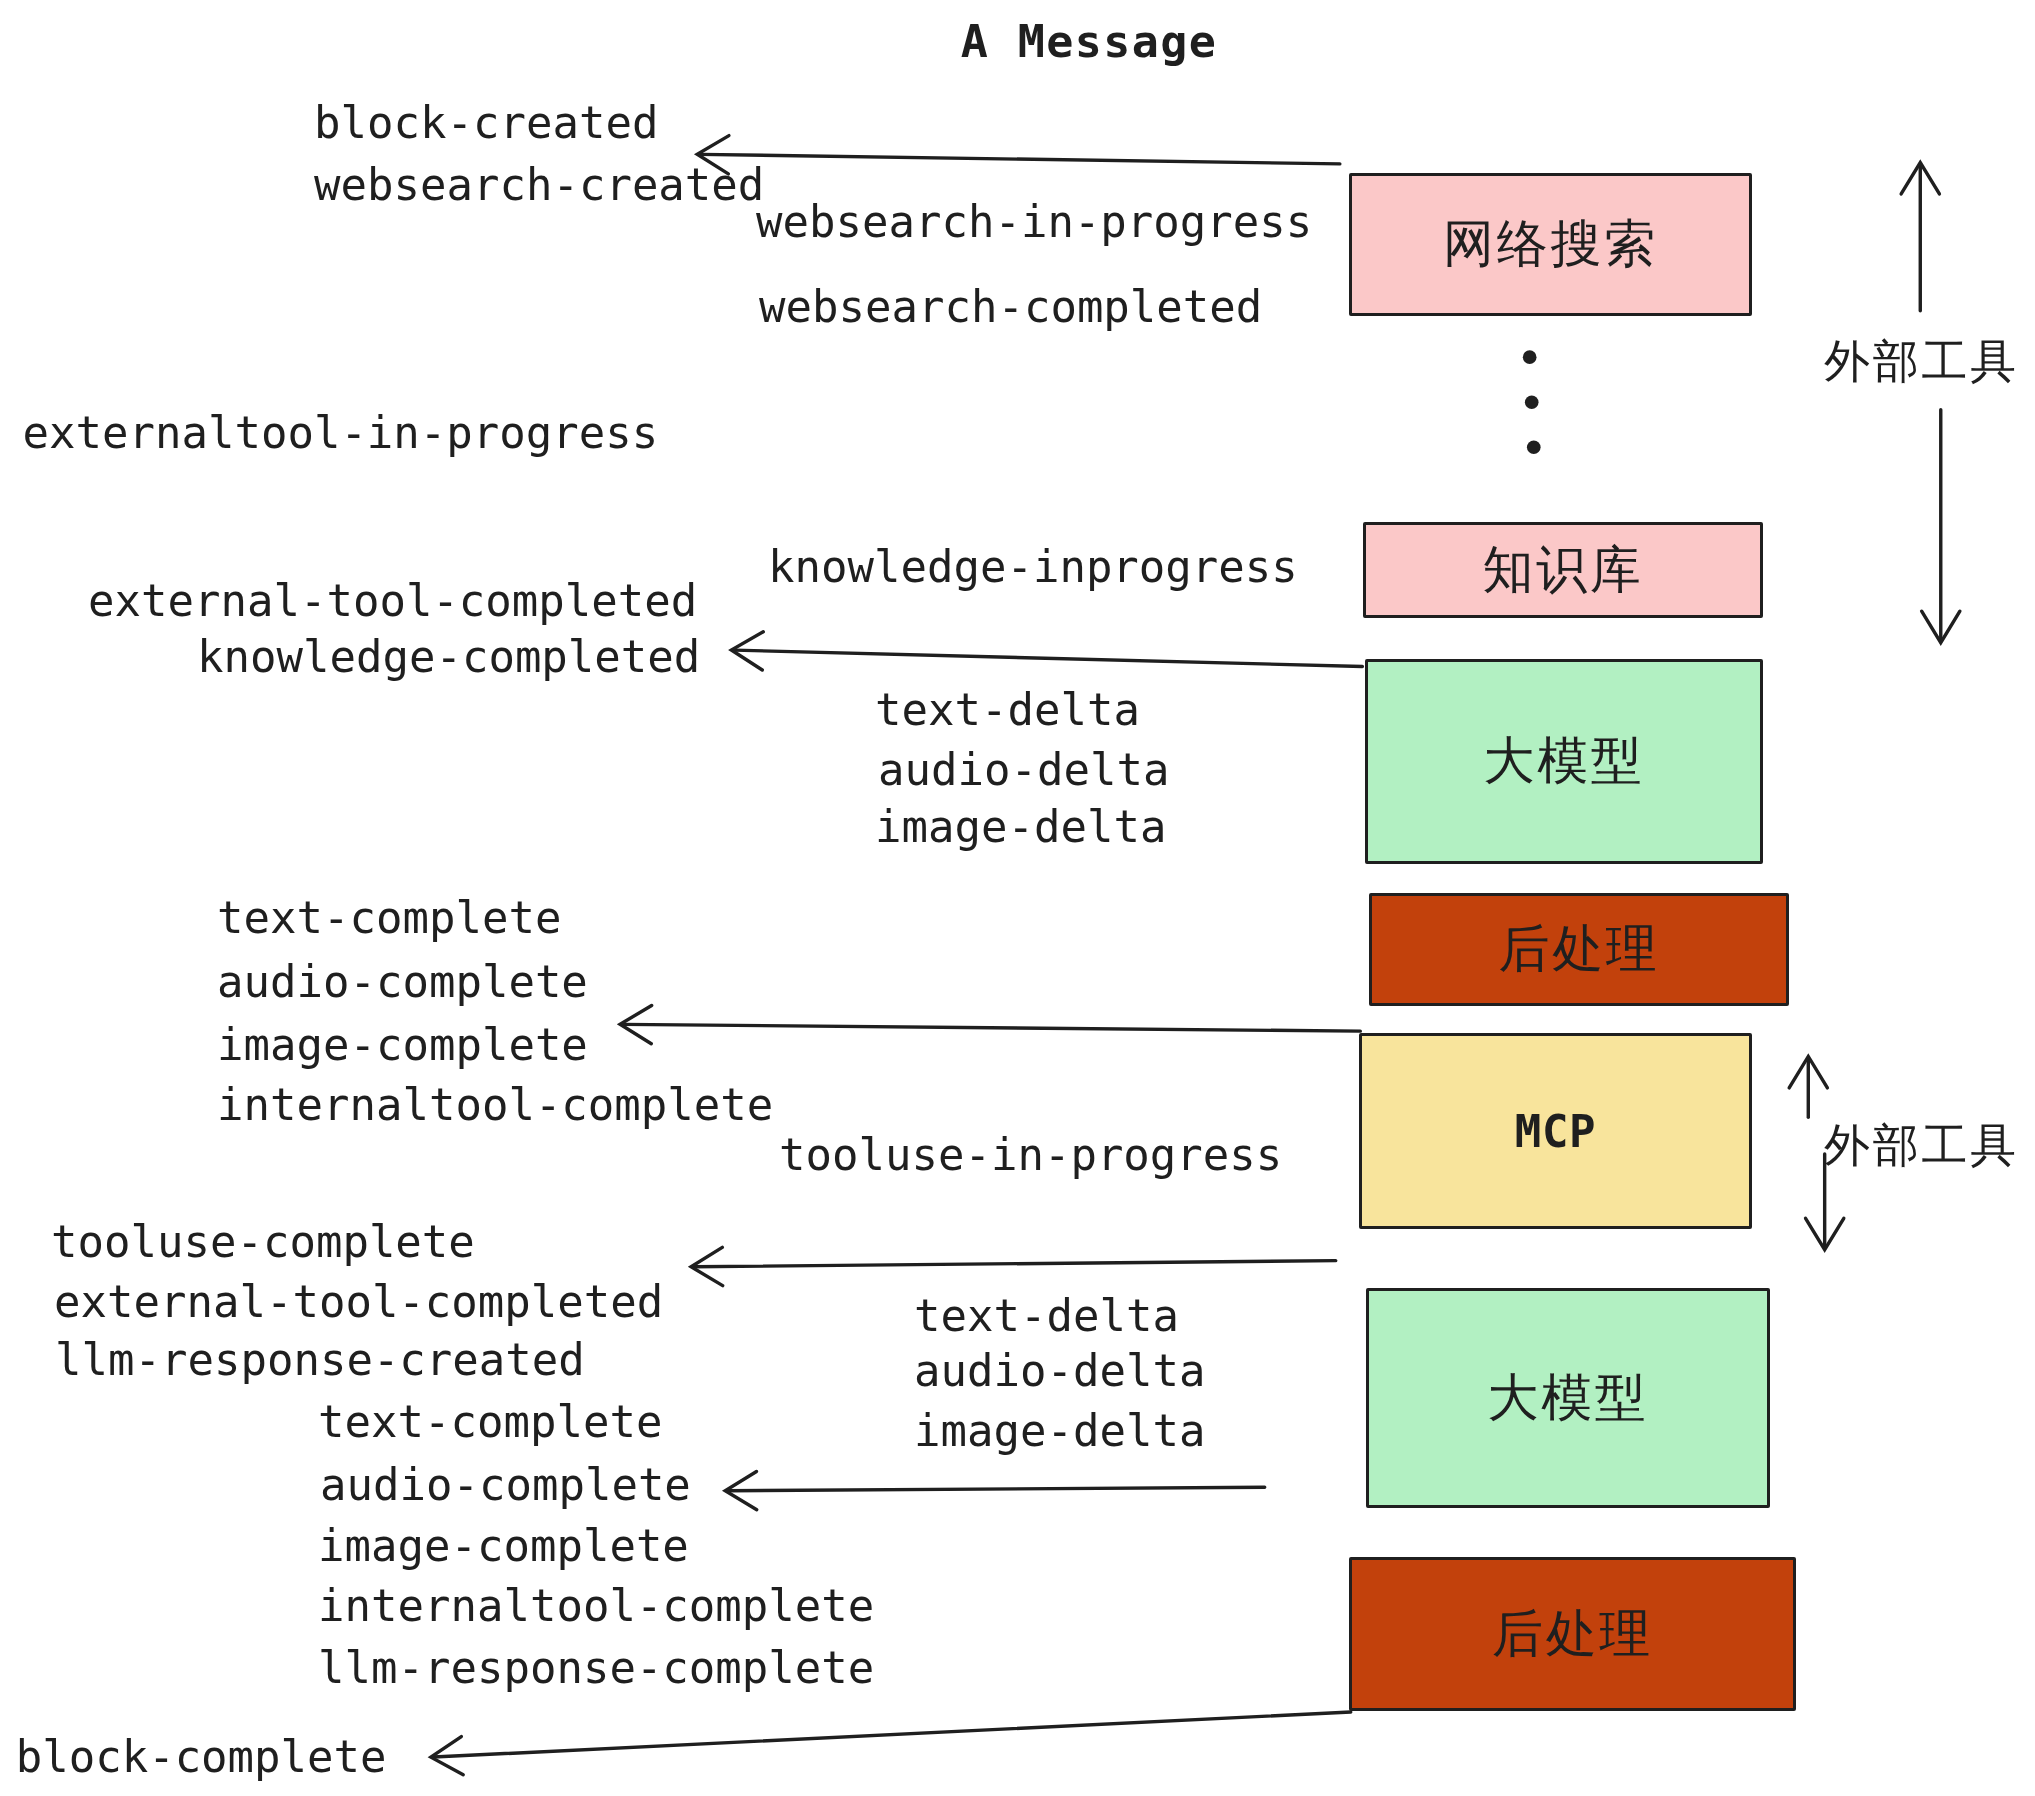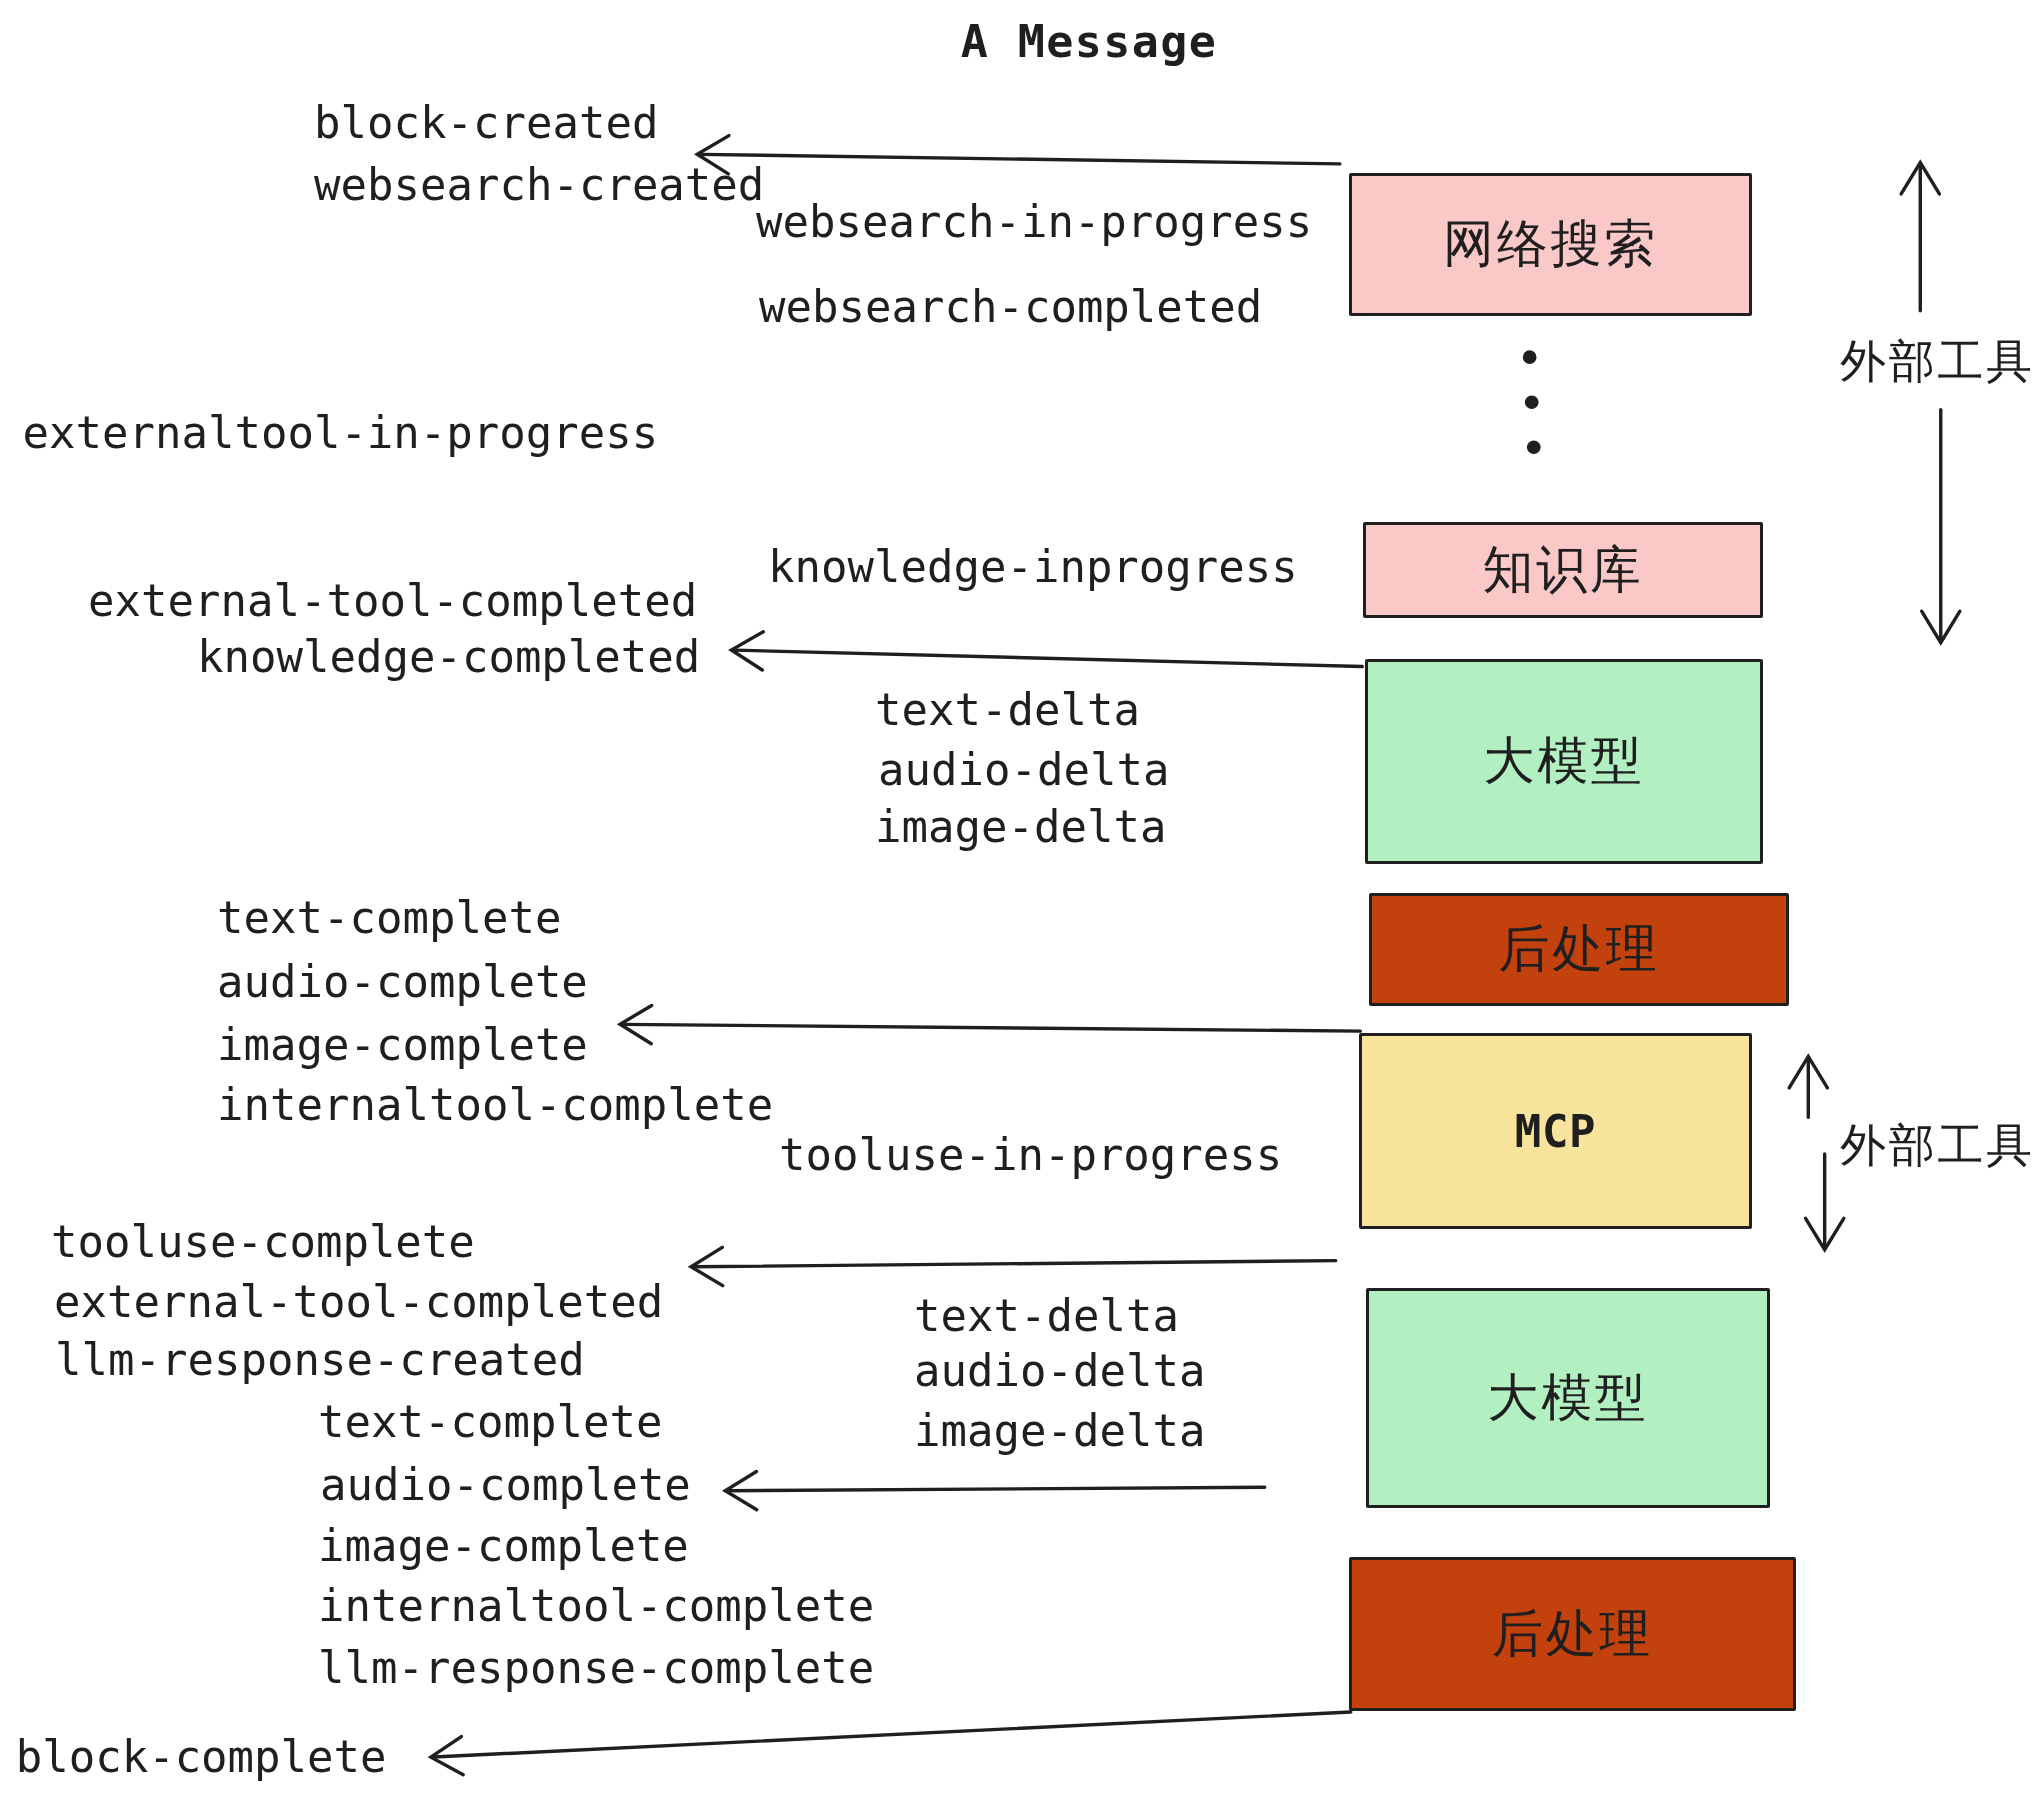--- a/index.html
+++ b/index.html
@@ -43,21 +43,20 @@
   .pink{background:#fbc8c8;}
   .green{background:#b2f0c2;}
   .yellow{background:#f8e49c;}
   .white{background:#c2410c;}
   .side-lbl{
     position:absolute;
     font-family:"DejaVu Sans","Liberation Sans",sans-serif;
     font-size:46px;
     letter-spacing:2.7px;
     white-space:nowrap;
-    margin-left:16px;
   }
   svg.overlay{
     position:absolute;
     left:0;top:0;
     pointer-events:none;
   }
 </style>
 </head>
 <body>
 

